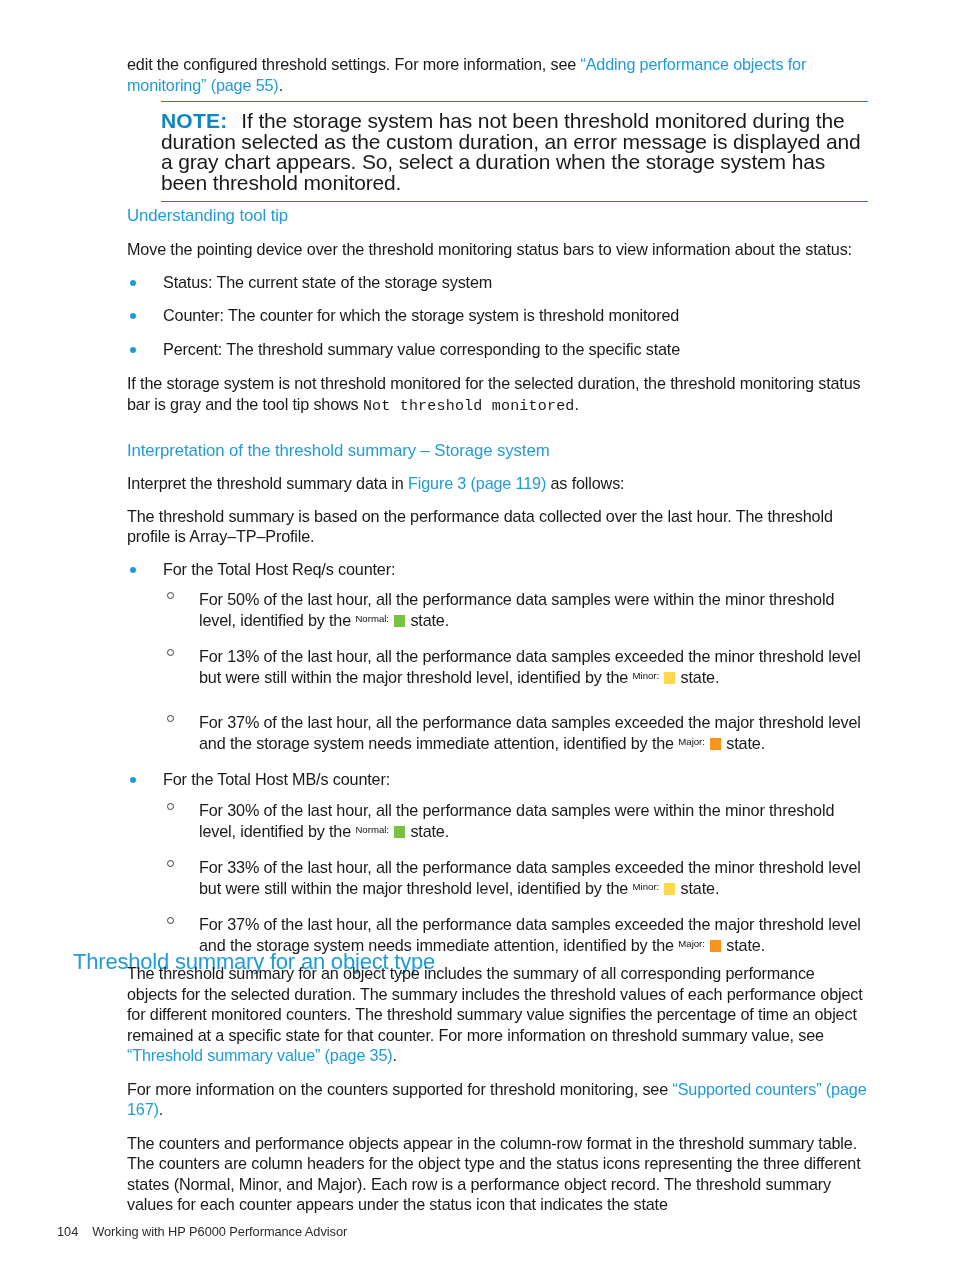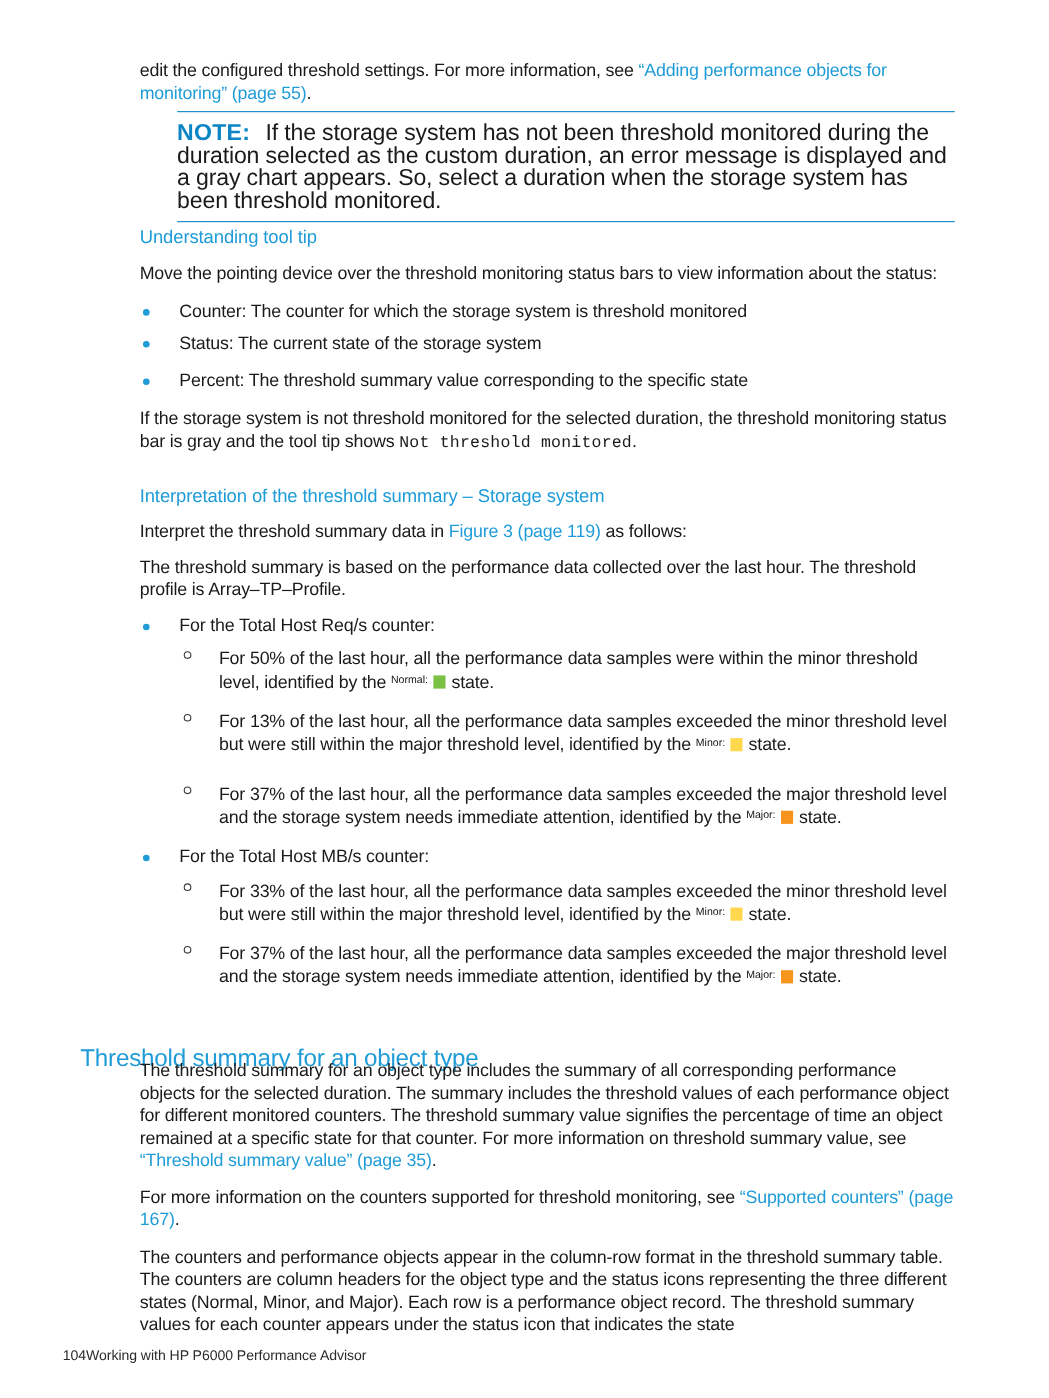--- a/index.html
+++ b/index.html
@@ -167,42 +167,42 @@
   
   .footer {
     position: absolute;
     left: 57px;
     top: 1224px;
     font-size: 12.8px;
     color: #2b2b2b;
     letter-spacing: -0.05px;
     white-space: nowrap;
   }
-  .footer .pnum { }
+  .footer .pnum { margin-right: 14px; }
 </style>
 </head>
 <body>
 
 <div class="page">
 
   <div class="body-col" style="top:54px;">
     <p class="para"><span>edit the configured threshold settings. For more information, see </span><span class="xref">“Adding performance objects for monitoring” (page 55)</span><span>.</span></p>
   </div>
 
   <div class="note-box">
     <p><span class="note-label">NOTE:</span><span class="note-gap"></span><span>If the storage system has not been threshold monitored during the duration selected as the custom duration, an error message is displayed and a gray chart appears. So, select a duration when the storage system has been threshold monitored.</span></p>
   </div>
 
   <div class="body-col" style="top:205px;">
     <h3 class="sub-head">Understanding tool tip</h3>
     <p class="para" style="margin-top:13px;">Move the pointing device over the threshold monitoring status bars to view information about the status:</p>
 
     <ul class="l1" style="margin-top:11px;">
+      <li><span class="b1"></span><span>Status: The current state of the storage system</span></li>
       <li style="margin-top:13px;"><span class="b1"></span><span>Counter: The counter for which the storage system is threshold monitored</span></li>
-      <li><span class="b1"></span><span>Status: The current state of the storage system</span></li>
       <li style="margin-top:13px;"><span class="b1"></span><span>Percent: The threshold summary value corresponding to the specific state</span></li>
     </ul>
 
     <p class="para" style="margin-top:14px;"><span>If the storage system is not threshold monitored for the selected duration, the threshold monitoring status bar is gray and the tool tip shows </span><span class="mono">Not threshold monitored</span><span>.</span></p>
   </div>
 
   <div class="body-col" style="top:440px;">
     <h3 class="sub-head">Interpretation of the threshold summary – Storage system</h3>
 
     <p class="para" style="margin-top:12px;"><span>Interpret the threshold summary data in </span><span class="xref">Figure 3 (page 119)</span><span> as follows:</span></p>
@@ -229,20 +229,24 @@
           </li>
         </ul>
       </li>
 
       <li style="margin-top:13px;">
         <span class="b1"></span>
         <span>For the Total Host MB/s counter:</span>
         <ul class="l2" style="margin-top:10px;">
           <li style="margin-bottom:13px;">
             <span class="b2"></span>
+            <span>For 30% of the last hour, all the performance data samples were within the minor threshold level, identified by the </span><span class="state-chip"><span class="lbl">Normal:</span><span class="sw normal"></span></span><span> state.</span>
+          </li>
+          <li style="margin-bottom:13px;">
+            <span class="b2"></span>
             <span>For 33% of the last hour, all the performance data samples exceeded the minor threshold level but were still within the major threshold level, identified by the </span><span class="state-chip"><span class="lbl">Minor:</span><span class="sw minor"></span></span><span> state.</span>
           </li>
           <li style="margin-bottom:0;">
             <span class="b2"></span>
             <span>For 37% of the last hour, all the performance data samples exceeded the major threshold level and the storage system needs immediate attention, identified by the </span><span class="state-chip"><span class="lbl">Major:</span><span class="sw major"></span></span><span> state.</span>
           </li>
         </ul>
       </li>
 
     </ul>

